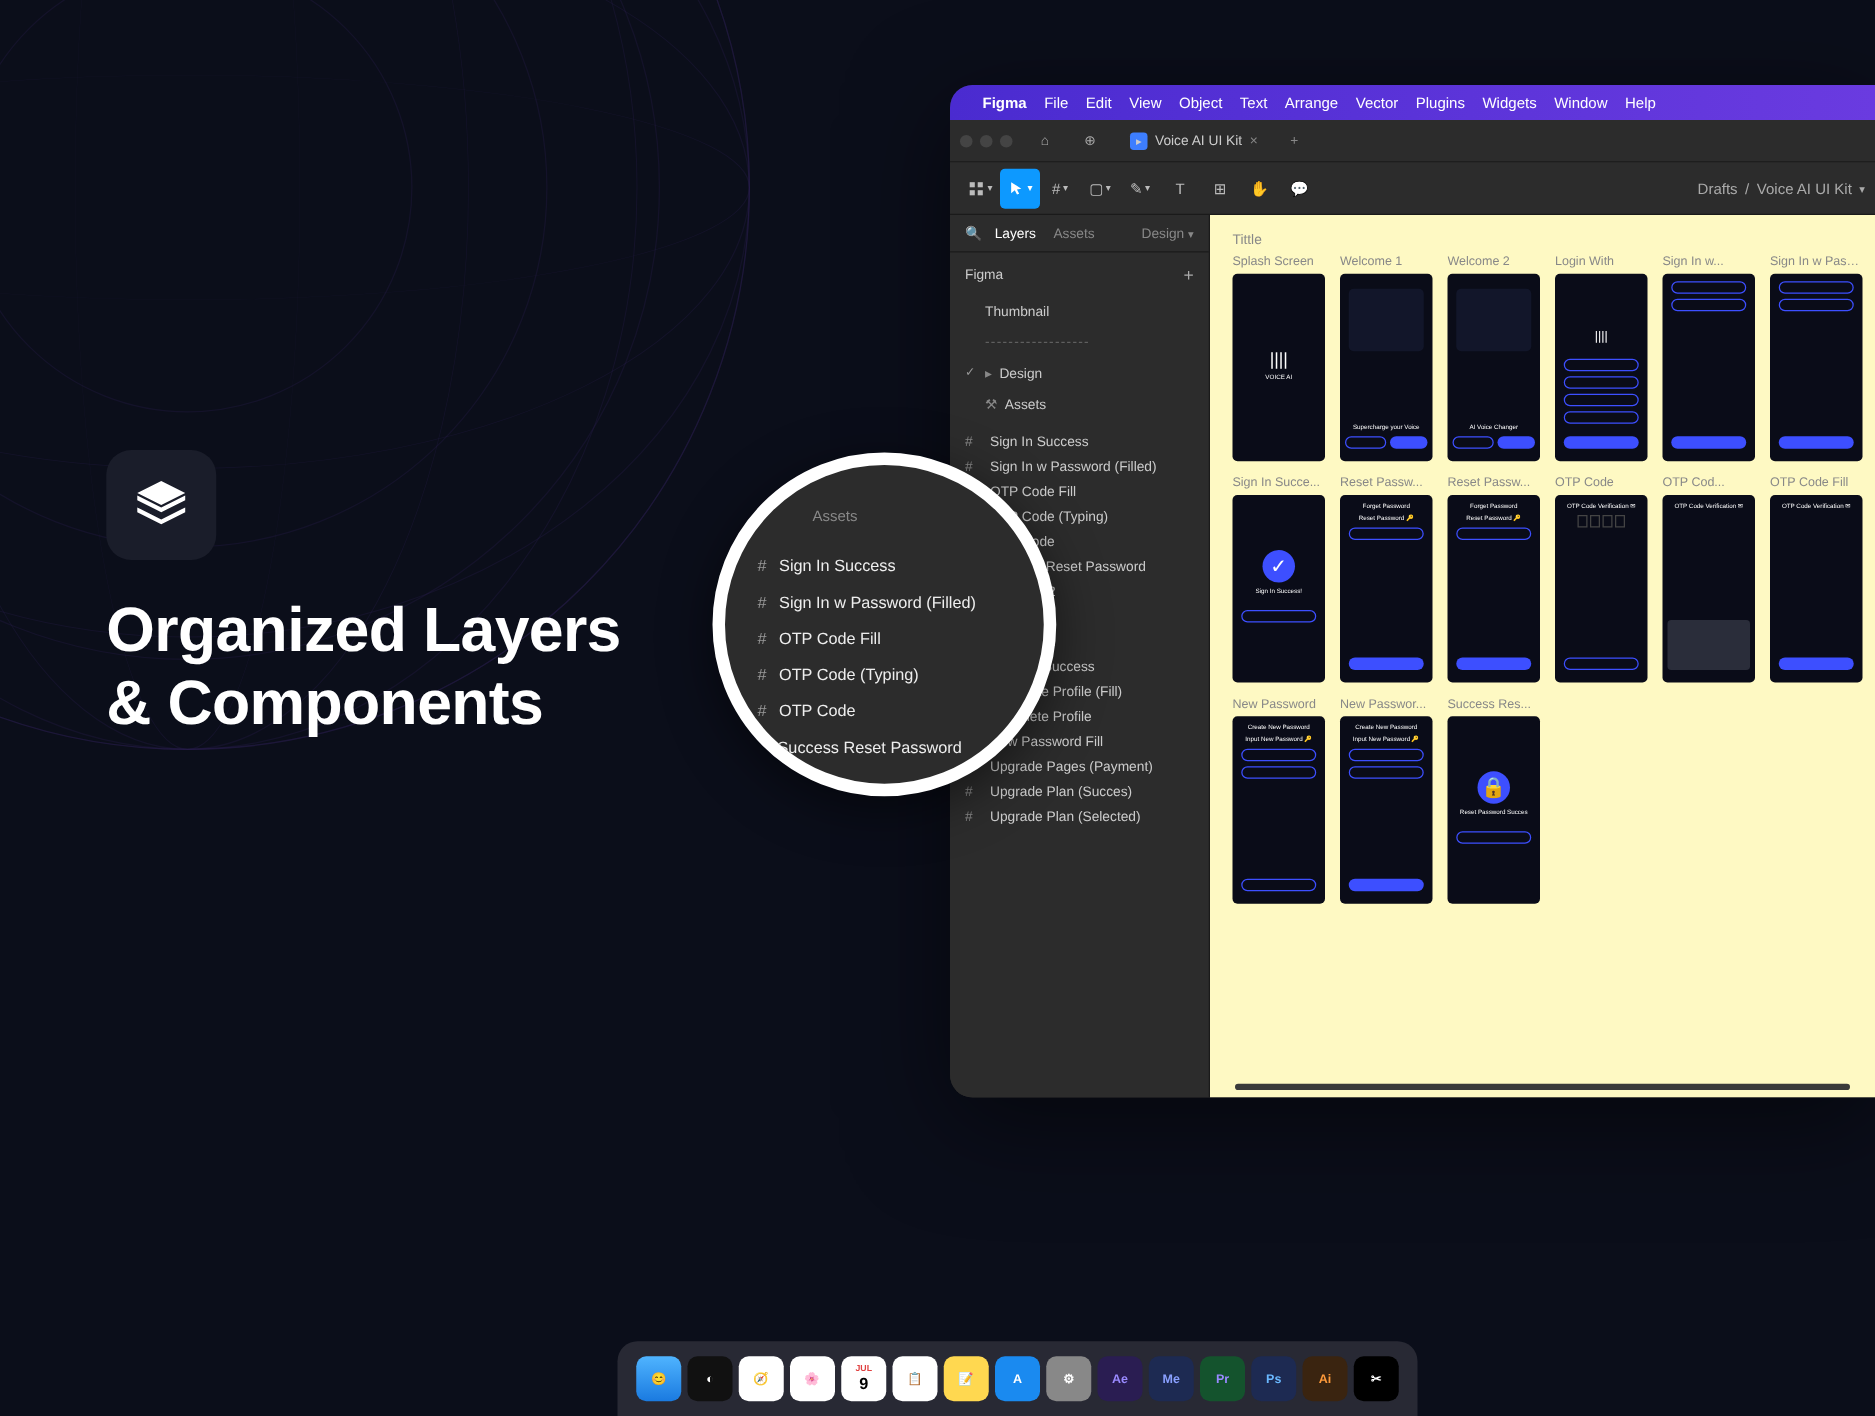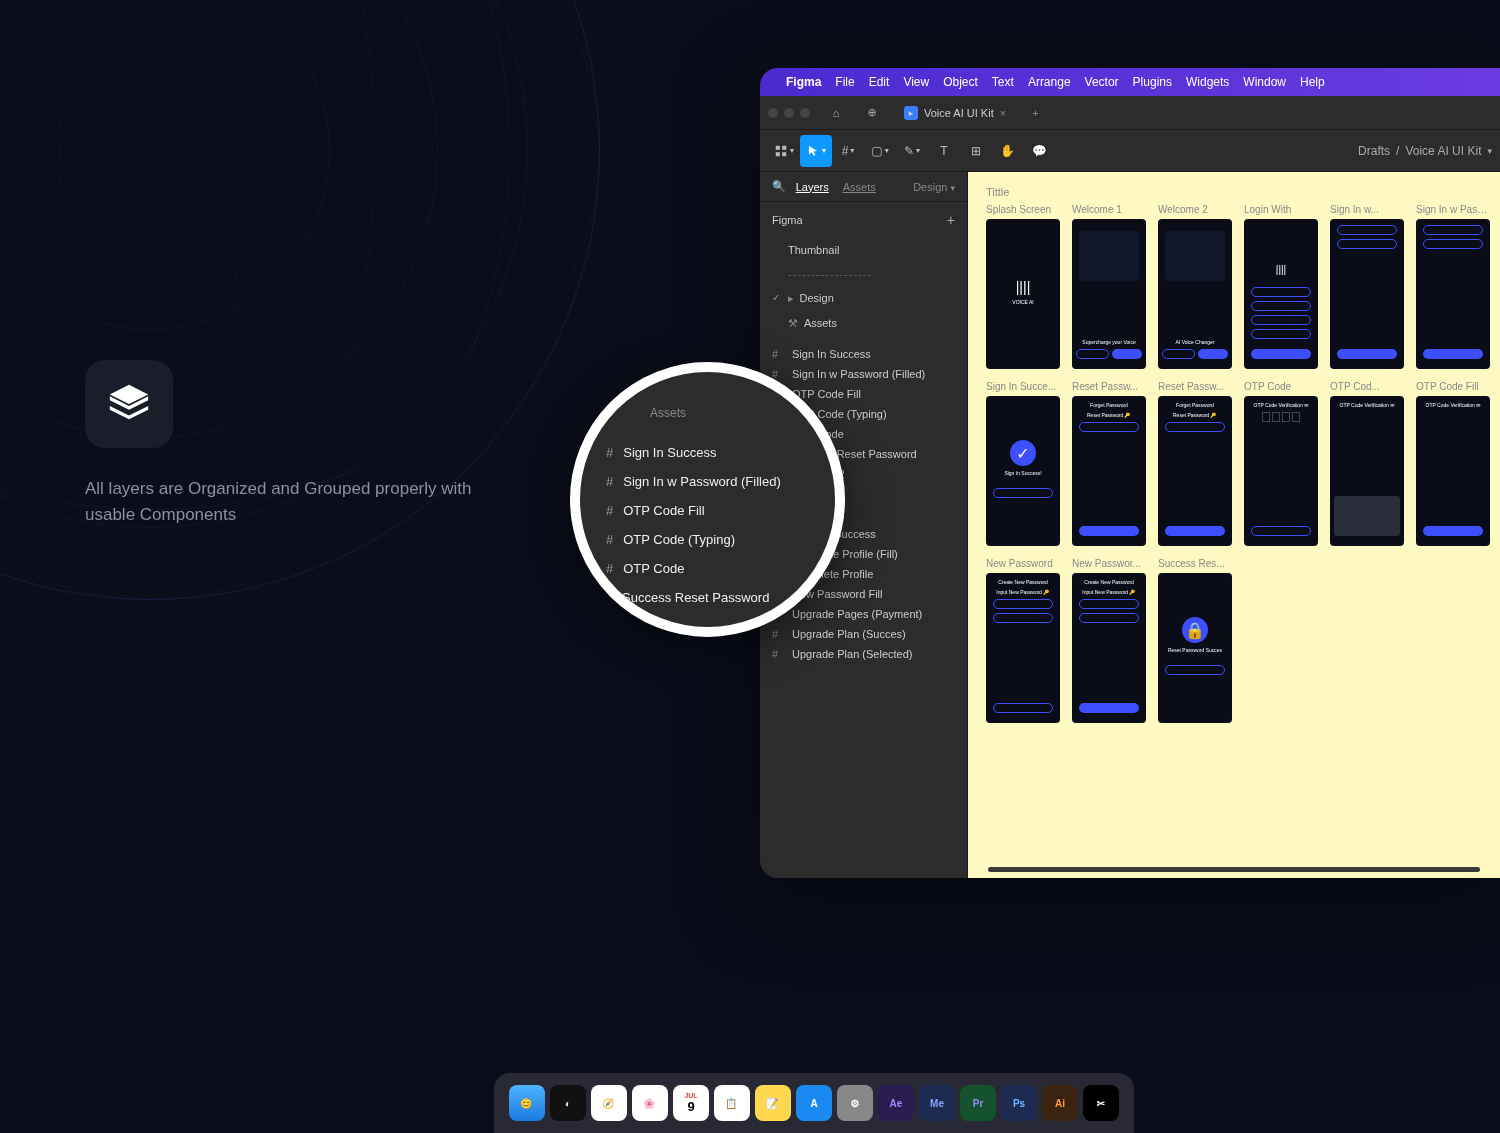--- a/index.html
+++ b/index.html
@@ -123,21 +123,21 @@
 .sidebar {
   width: 208px;
   background: #2c2c2c;
   border-right:1px solid #1a1a1a;
   font-size: 11px;
   color:#ccc;
   display:flex;
   flex-direction:column;
 }
 .side-tabs { display:flex; align-items:center; padding:8px 12px; border-bottom:1px solid #1a1a1a;}
-.side-tabs .t { margin-right:14px; color:#888;text-decoration:underline; }
+.side-tabs .t { margin-right:14px; color:#888; }
 .side-tabs .t.active { color:#fff; font-weight:500;}
 .side-tabs .right { margin-left:auto; color:#888;}
 .pages-hdr { display:flex; align-items:center; padding:10px 12px; color:#ccc;}
 .pages-hdr .plus { margin-left:auto; color:#aaa; font-size:14px;}
 .page-item { padding:6px 12px 6px 28px; color:#ccc;}
 .page-item.dash { color:#666; letter-spacing:1px;}
 .page-item.check::before { content:"✓"; position:absolute; margin-left:-16px; color:#999; font-size:10px;}
 .page-item .ico { margin-right:6px; color:#888;}
 .layer-list{ flex:1; overflow-y:auto; padding-top:8px;}
 .layer { padding:4px 12px; display:flex; align-items:center; gap:8px; color:#ccc; white-space:nowrap; overflow:hidden; text-overflow:ellipsis;}
@@ -225,21 +225,24 @@
     <div style="inset:30%"></div>
   </div>
 </div>
 
 <div class="promo">
   <div class="layers-badge">
     <svg viewBox="0 0 24 24" fill="#fff">
       <path d="M12 2 2 7l10 5 10-5-10-5zm0 11L2 8v2l10 5 10-5V8l-10 5zm0 5L2 13v2l10 5 10-5v-2l-10 5z"></path>
     </svg>
   </div>
-  <p>All layers are Organized and Grouped properly with usable Components</p>
+  <h1>
+    <span>Organized Layers</span><br>
+    <span>&amp; Components</span>
+  </h1>
 </div>
 
 <div class="figma-window">
 
   <div class="macos-menubar">
     <span></span>
     <span style="font-weight:700">Figma</span>
     <span>File</span>
     <span>Edit</span>
     <span>View</span>

